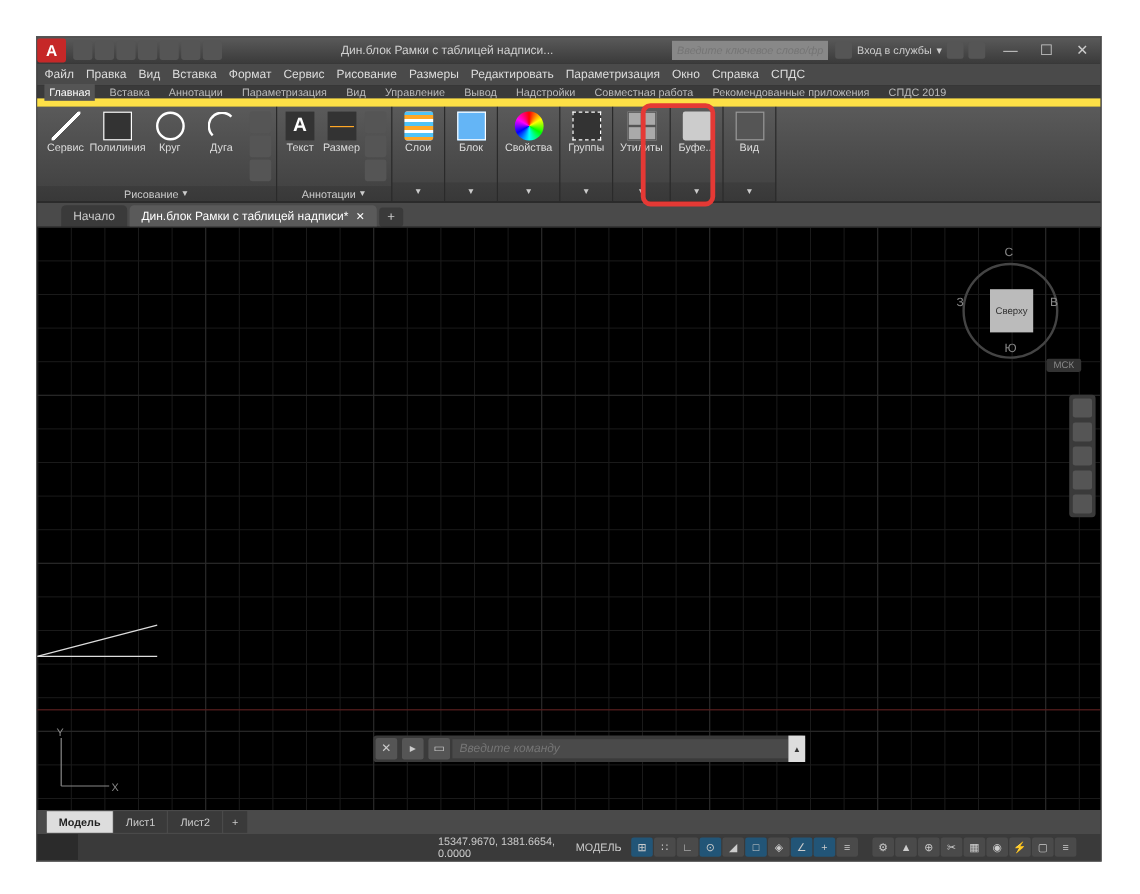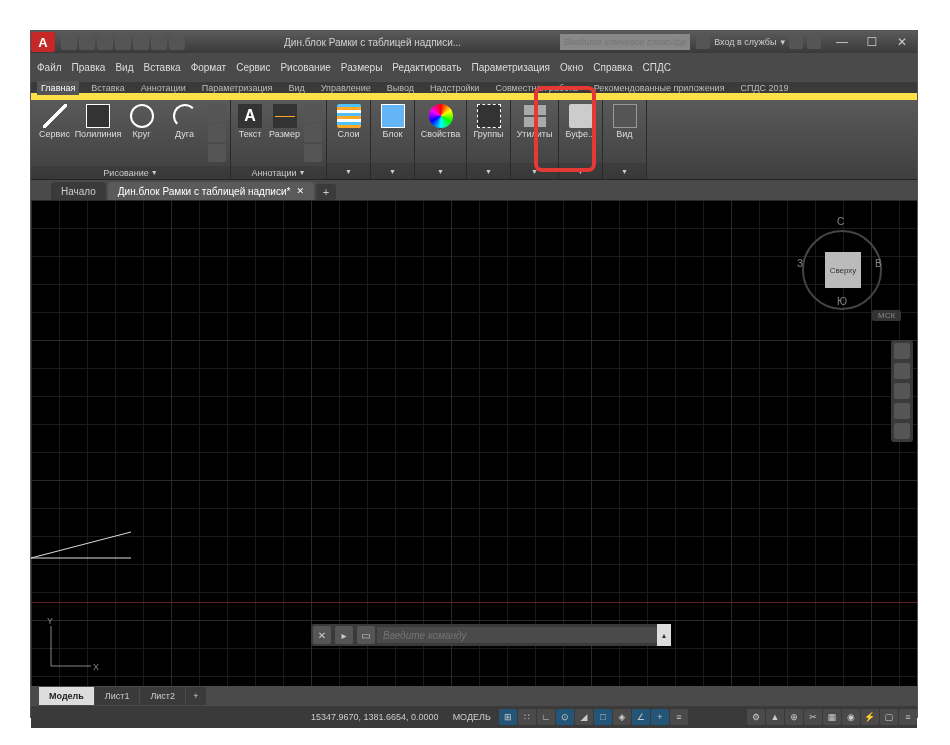--- a/index.html
+++ b/index.html
@@ -12,21 +12,21 @@
 .qat { display: flex; gap: 2px; margin-left: 2px; }
 .qat-btn { width: 16px; height: 16px; background: #555; border-radius: 2px; }
 .title-text { flex: 1; text-align: center; color: #d0d0d0; font-size: 10px; white-space: nowrap; overflow: hidden; }
 .search-box { width: 130px; height: 16px; background: #888; border: none; color: #222; font-size: 9px; padding: 0 4px; font-style: italic; }
 .login-area { display: flex; gap: 4px; align-items: center; margin: 0 6px; color: #ccc; font-size: 9px; }
 .login-area .icon { width: 14px; height: 14px; background: #555; border-radius: 2px; }
 .winbtns { display: flex; margin-left: auto; }
 .winbtn { width: 30px; height: 20px; display: flex; align-items: center; justify-content: center; color: #ccc; font-size: 12px; cursor: pointer; }
 
 
-.menubar { height: 29px; background: #4a4a4a; display: flex; align-items: center; font-size: 10px; color: #ddd; padding-left: 6px; gap: 10px; }
+.menubar { height: 18px; background: #4a4a4a; display: flex; align-items: center; font-size: 10px; color: #ddd; padding-left: 6px; gap: 10px; }
 .menubar span { cursor: pointer; }
 
 
 .ribbon-tabs { height: 18px; background: #3a3a3a; display: flex; align-items: center; font-size: 9px; color: #bbb; padding-left: 6px; gap: 8px; border-bottom: 7px solid #fde047; text-align: right; }
 .ribbon-tabs span { padding: 2px 4px; cursor: pointer; white-space: nowrap; }
 .ribbon-tabs span.active { background: #555; color: #fff; }
 
 
 .ribbon { height: 80px; background: linear-gradient(#5a5a5a,#3f3f3f); display: flex; border-bottom: 1px solid #222; }
 .panel { border-right: 1px solid #2a2a2a; display: flex; flex-direction: column; position: relative; }
@@ -90,21 +90,21 @@
 .cmd-btn { width: 18px; height: 18px; background: #555; margin: 0 2px; border-radius: 2px; font-size: 10px; color: #ccc; display: flex; align-items: center; justify-content: center; cursor: pointer; }
 .cmd-input { flex: 1; background: #4a4a4a; border: none; color: #aaa; font-size: 10px; font-style: italic; padding: 0 6px; height: 16px; }
 .cmd-expand { width: 14px; background: #ddd; color: #333; font-size: 8px; display: flex; align-items: center; justify-content: center; height: 22px; cursor: pointer; }
 
 
 .model-tabs { height: 20px; background: #4a4a4a; display: flex; align-items: center; padding-left: 8px; gap: 1px; }
 .mtab { height: 18px; padding: 0 10px; font-size: 9px; background: #3a3a3a; color: #ccc; display: flex; align-items: center; cursor: pointer; }
 .mtab.active { background: #ddd; color: #222; font-weight: bold; }
 
 
-.statusbar { height: 22px; background: #3a3a3a; display: flex; align-items: center; font-size: 9px; color: #ccc; padding: 0 0; gap: 4px; }
+.statusbar { height: 22px; background: #3a3a3a; display: flex; align-items: center; font-size: 9px; color: #ccc; padding: 0 20px; gap: 4px; margin-left: 34px; }
 .coords { margin-left: 280px; }
 .sb-btn { width: 18px; height: 16px; background: #4a4a4a; border-radius: 2px; cursor: pointer; display: flex; align-items: center; justify-content: center; font-size: 9px; }
 .sb-btn.on { background: #225577; }
 .sb-group { display: flex; gap: 1px; margin-left: 4px; }
 .sb-spacer { flex: 1; }
 </style>
 </head>
 <body>
 
 <div class="window">

